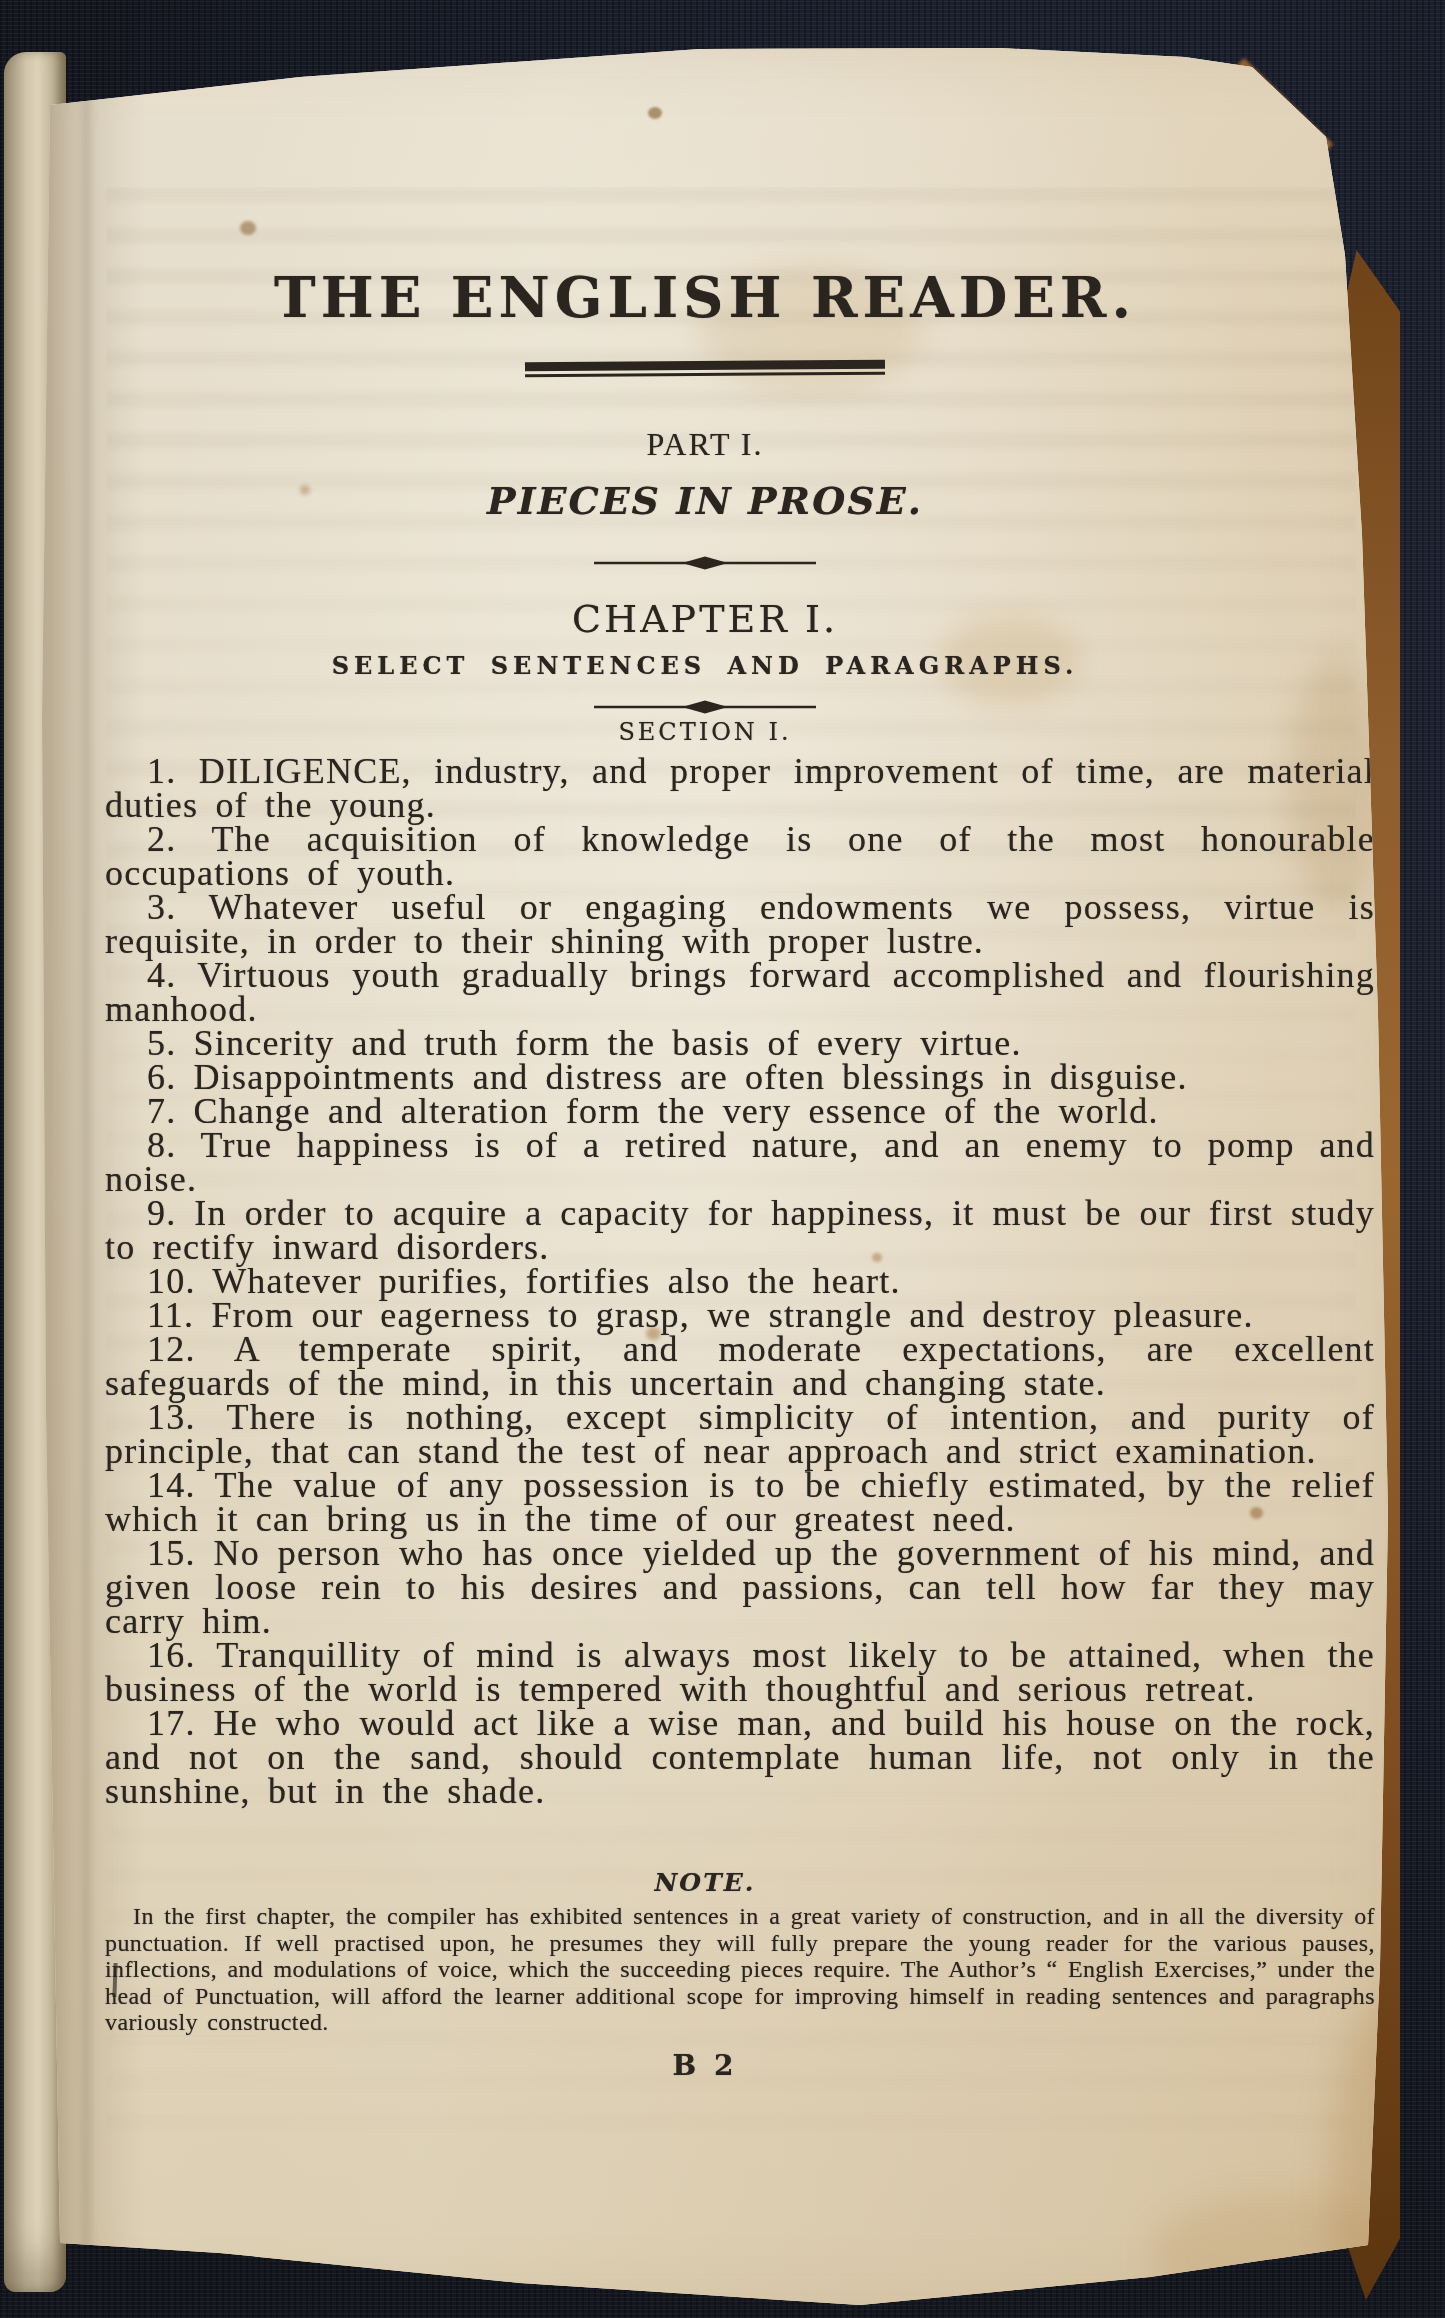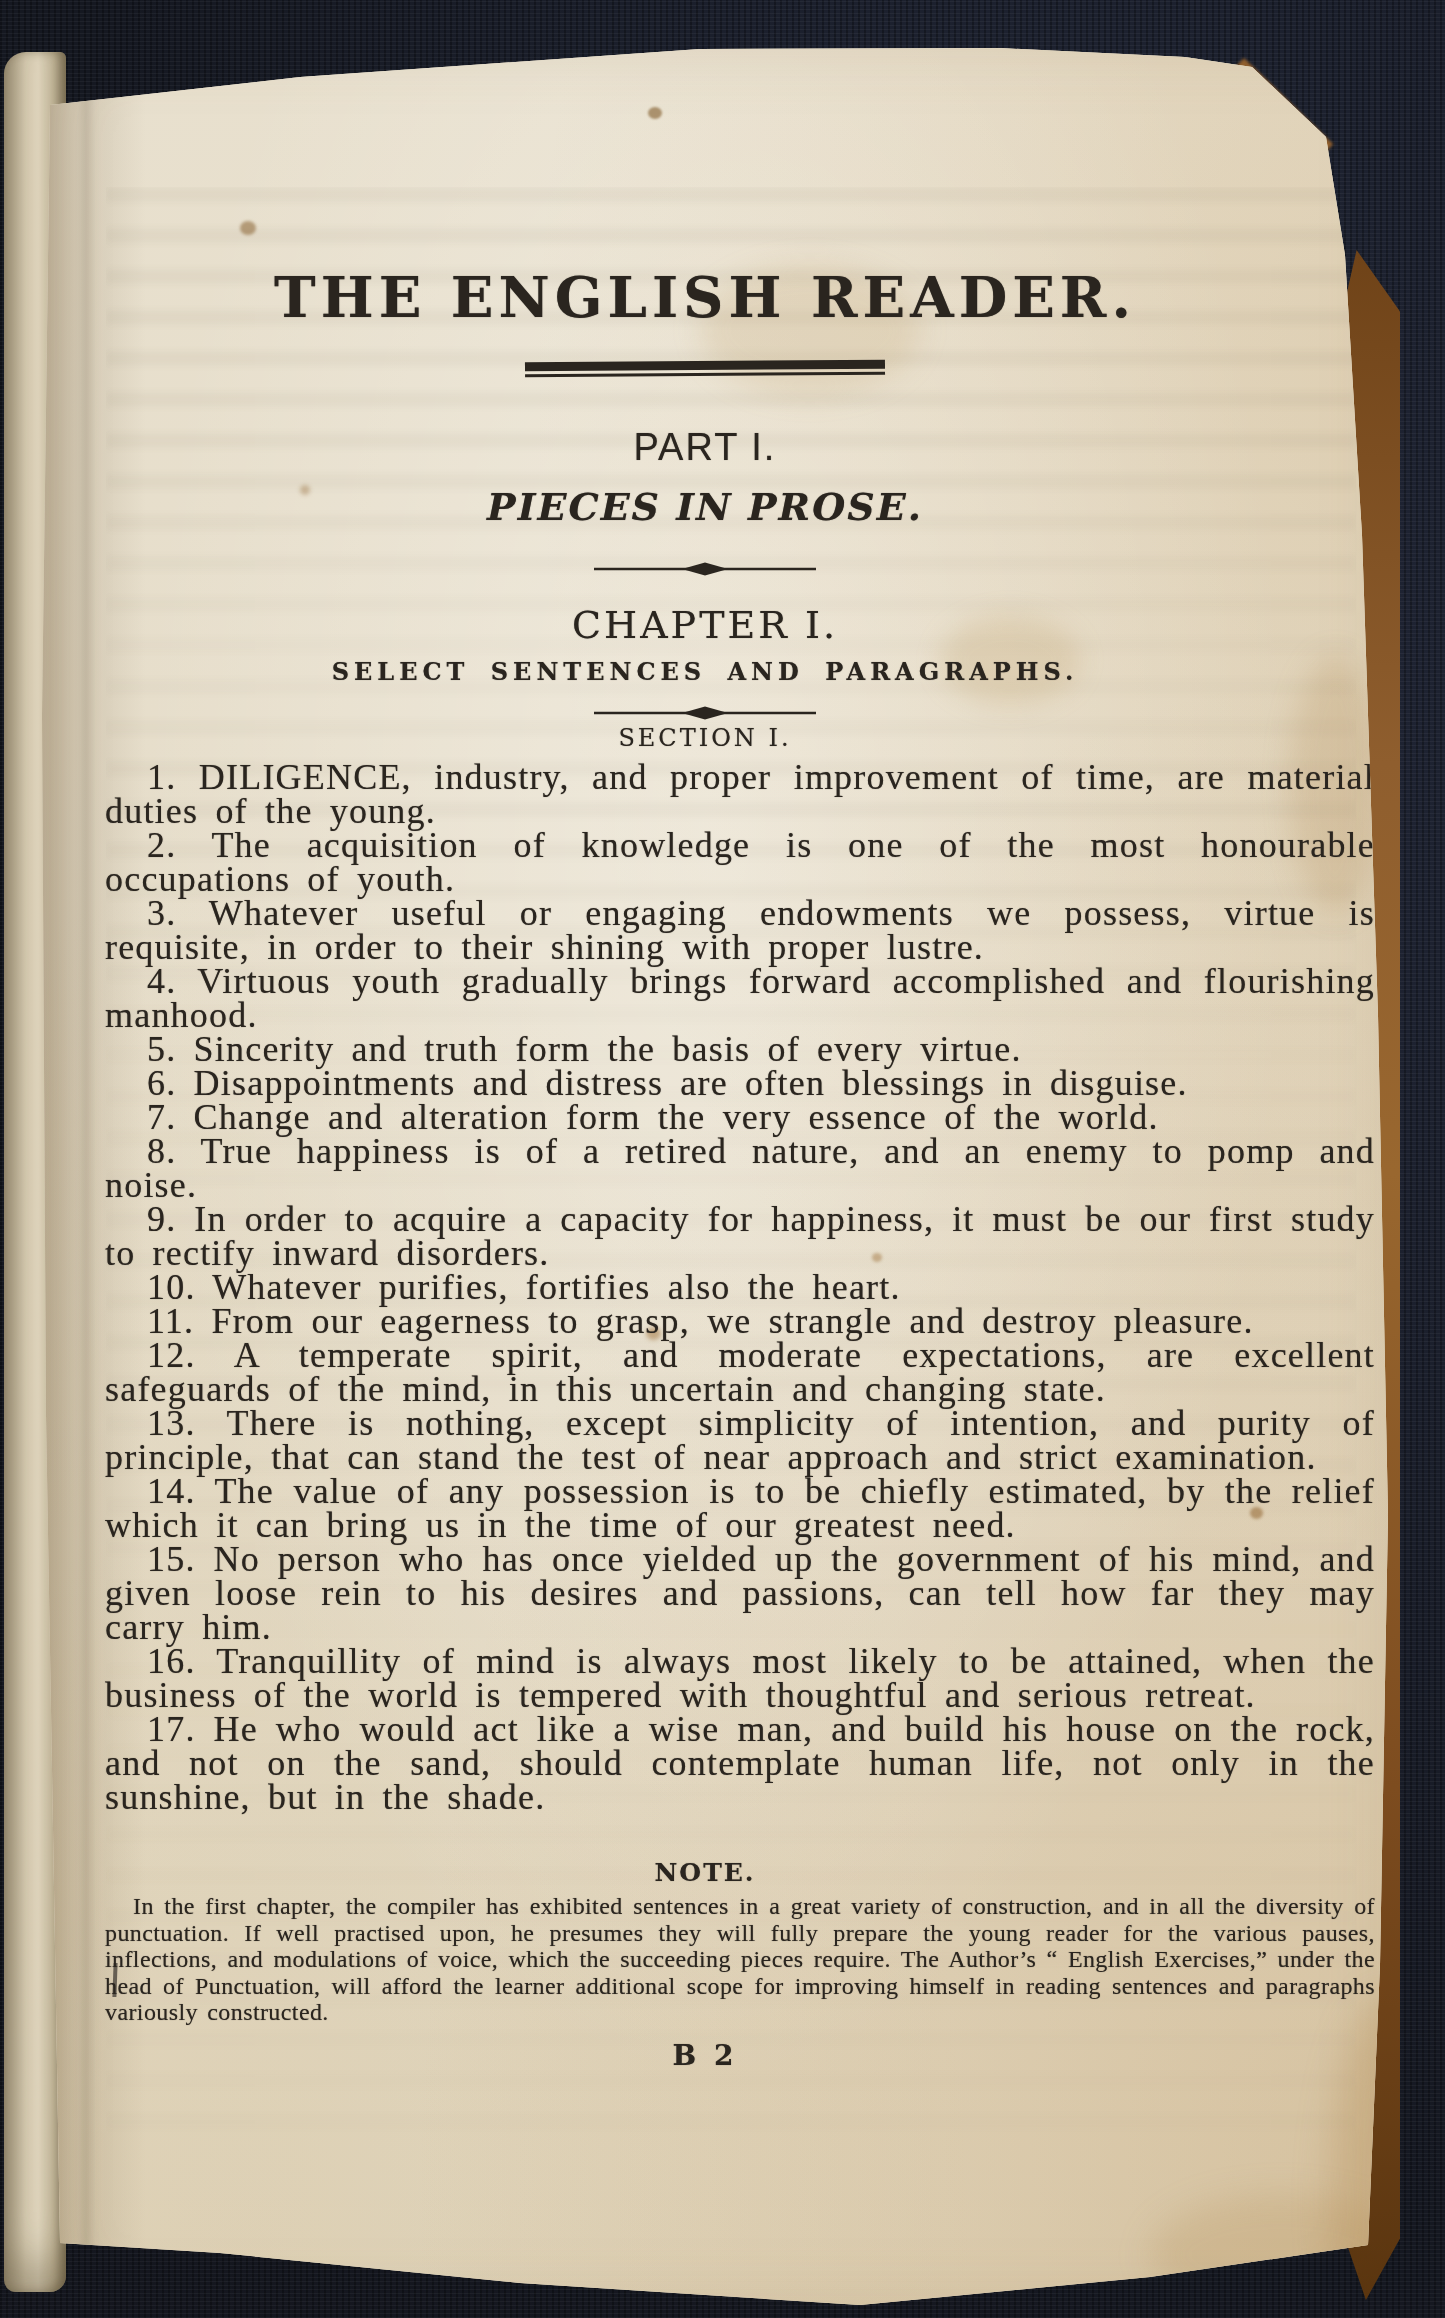--- a/index.html
+++ b/index.html
@@ -97,22 +97,22 @@
     font-family:"DejaVu Serif", serif;
     font-weight:bold;font-size:56px;line-height:1;
     letter-spacing:5px;margin:0;
   }
   .title-rule{
     width:360px;height:3px;margin:36px auto 0;
     border-top:9px solid #2a251f;border-bottom:3px solid #2a251f;
     transform:translateX(-35px) rotate(-0.4deg);
   }
   .part-heading{
-    font-family:Liberation Sans, sans-serif;
-    font-size:38px;line-height:1;letter-spacing:2px;margin:52px 0 0;
+    font-family:Liberation Serif, serif;
+    font-size:32px;line-height:1;letter-spacing:2px;margin:52px 0 0;
   }
   .part-subheading{
     font-family:"DejaVu Serif", serif;
     font-style:italic;font-weight:bold;
     font-size:38px;line-height:1;letter-spacing:2px;margin:22px 0 0;
   }
   .ornament{ margin-top:34px; }
   .ornament.second{ margin-top:20px; }
   .chapter-heading{
     font-family:"DejaVu Serif", serif;
@@ -129,22 +129,22 @@
   }
   .body-block{ margin-top:10px; }
   .sentence{
     margin:0;
     font-size:36px;line-height:34px;
     letter-spacing:1.2px;word-spacing:7px;
     text-align:justify;text-indent:42px;
   }
   .note-heading{
     font-family:"DejaVu Serif", serif;
-    font-weight:bold;
-    font-size:25px;line-height:1;letter-spacing:2px;margin:46px 0 0;
+    font-style:italic;font-weight:bold;
+    font-size:25px;line-height:1;letter-spacing:2px;margin:62px 0 0;
   }
   .note-body{
     margin:8px 0 0;
     font-size:24px;line-height:26.5px;
     letter-spacing:.4px;word-spacing:3px;
     text-align:justify;text-indent:28px;
   }
   .signature-mark{
     font-family:"DejaVu Serif", serif;
     font-weight:bold;font-size:28px;line-height:1;

